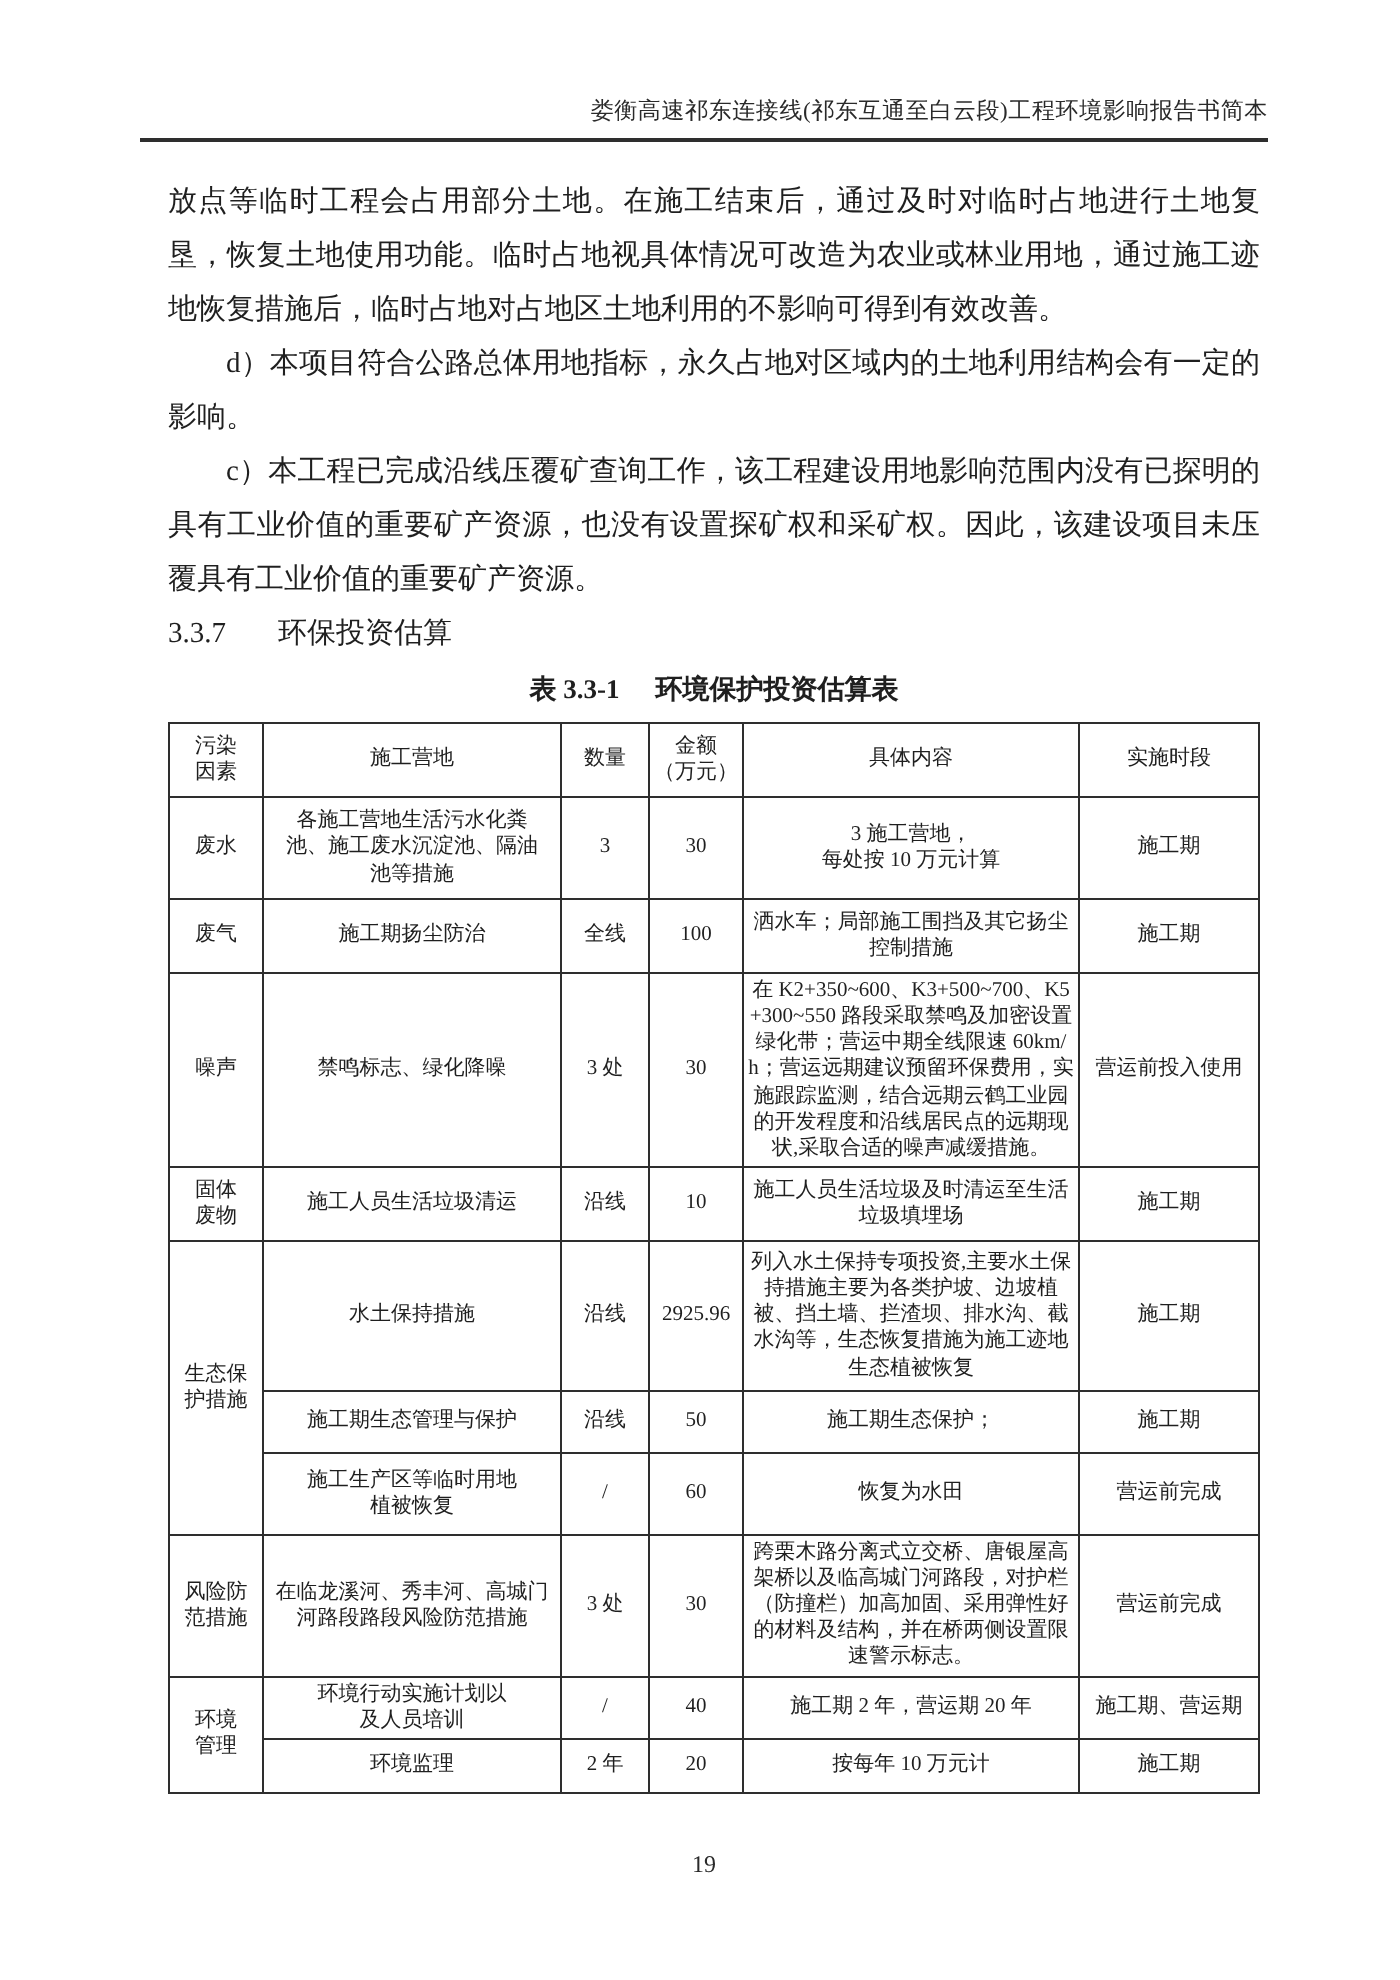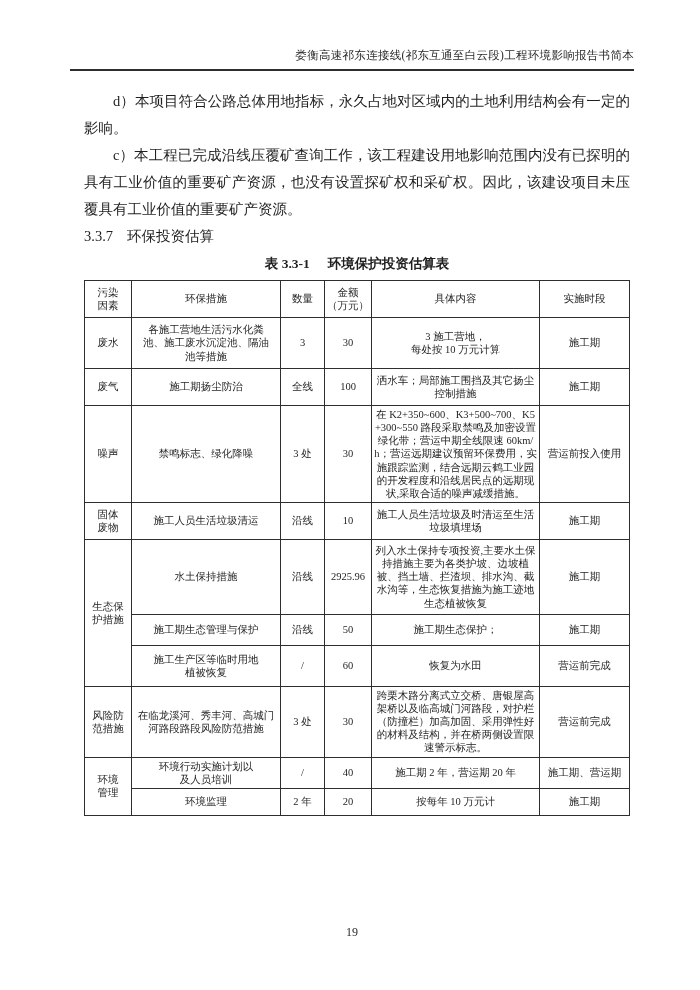--- a/index.html
+++ b/index.html
@@ -40,21 +40,21 @@
     text-align: justify;
     text-justify: inter-ideograph;
   }
   .body-text p.indent { text-indent: 2em; }
   .section-heading {
     margin: 0;
     font-size: 14.5px;
     font-weight: normal;
     line-height: 27px;
   }
-  .section-heading .sec-no { margin-right: 14px; }
+  .section-heading .sec-no { margin-right: 26px; }
   .table-caption {
     margin: 5px 0 7px;
     text-align: center;
     font-size: 13.5px;
     font-weight: bold;
   }
   .table-caption .cap-label { margin-right: 18px; }
   
   table.inv-table {
     border-collapse: collapse;
@@ -99,20 +99,21 @@
 </head>
 <body>
 
 <div class="page">
 
   <div class="doc-header">
     <span>娄衡高速祁东连接线(祁东互通至白云段)工程环境影响报告书简本</span>
   </div>
 
   <div class="body-text">
+    <p>放点等临时工程会占用部分土地。在施工结束后，通过及时对临时占地进行土地复垦，恢复土地使用功能。临时占地视具体情况可改造为农业或林业用地，通过施工迹地恢复措施后，临时占地对占地区土地利用的不影响可得到有效改善。</p>
     <p class="indent">d）本项目符合公路总体用地指标，永久占地对区域内的土地利用结构会有一定的影响。</p>
     <p class="indent">c）本工程已完成沿线压覆矿查询工作，该工程建设用地影响范围内没有已探明的具有工业价值的重要矿产资源，也没有设置探矿权和采矿权。因此，该建设项目未压覆具有工业价值的重要矿产资源。</p>
     <h3 class="section-heading">
       <span class="sec-no">3.3.7</span><span>环保投资估算</span>
     </h3>
 
     <div class="table-caption">
       <span class="cap-label">表 3.3-1</span><span>环境保护投资估算表</span>
     </div>
 
@@ -122,21 +123,21 @@
           <col style="width:149px">
           <col style="width:44px">
           <col style="width:47px">
           <col style="width:168px">
           <col style="width:90px">
       </colgroup>
       <tbody>
         <tr class="h-head">
           <td>污染
 因素</td>
-          <td>环保措施</td>
+          <td>施工营地</td>
           <td>数量</td>
           <td>金额
 （万元）</td>
           <td>具体内容</td>
           <td>实施时段</td>
         </tr>
         <tr class="h-r1">
           <td>废水</td>
           <td>各施工营地生活污水化粪
 池、施工废水沉淀池、隔油

